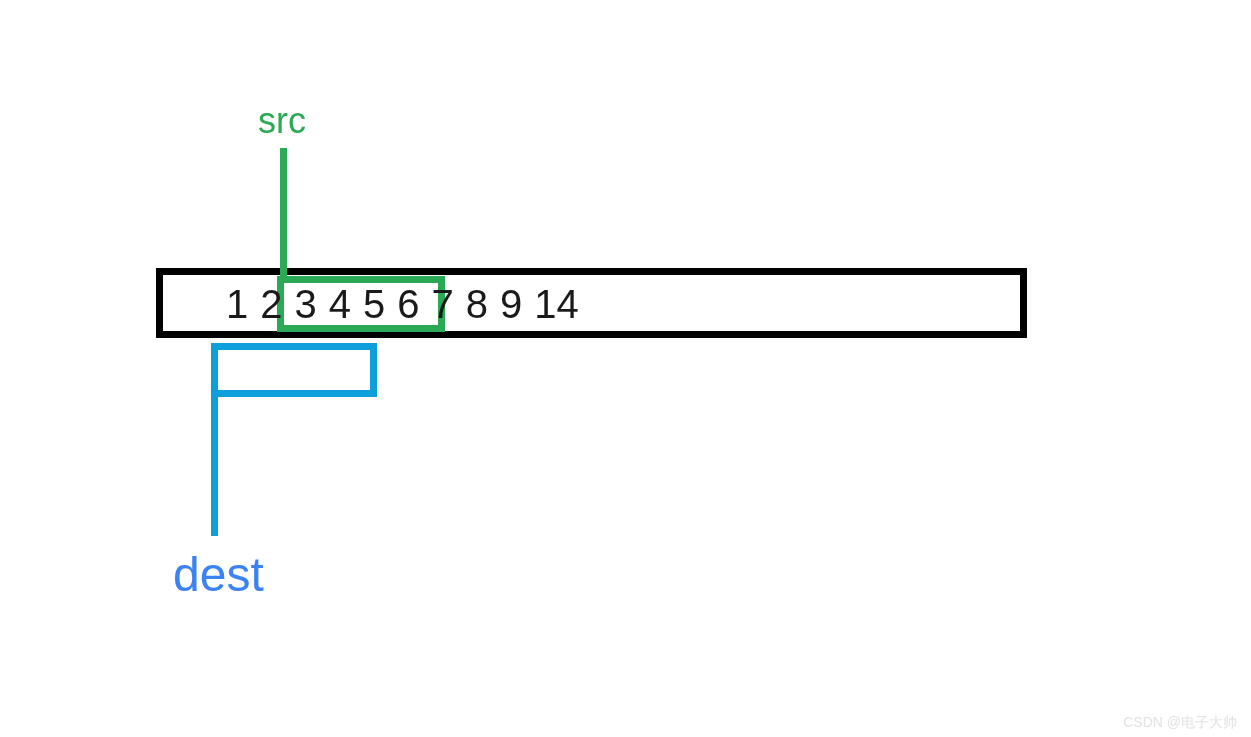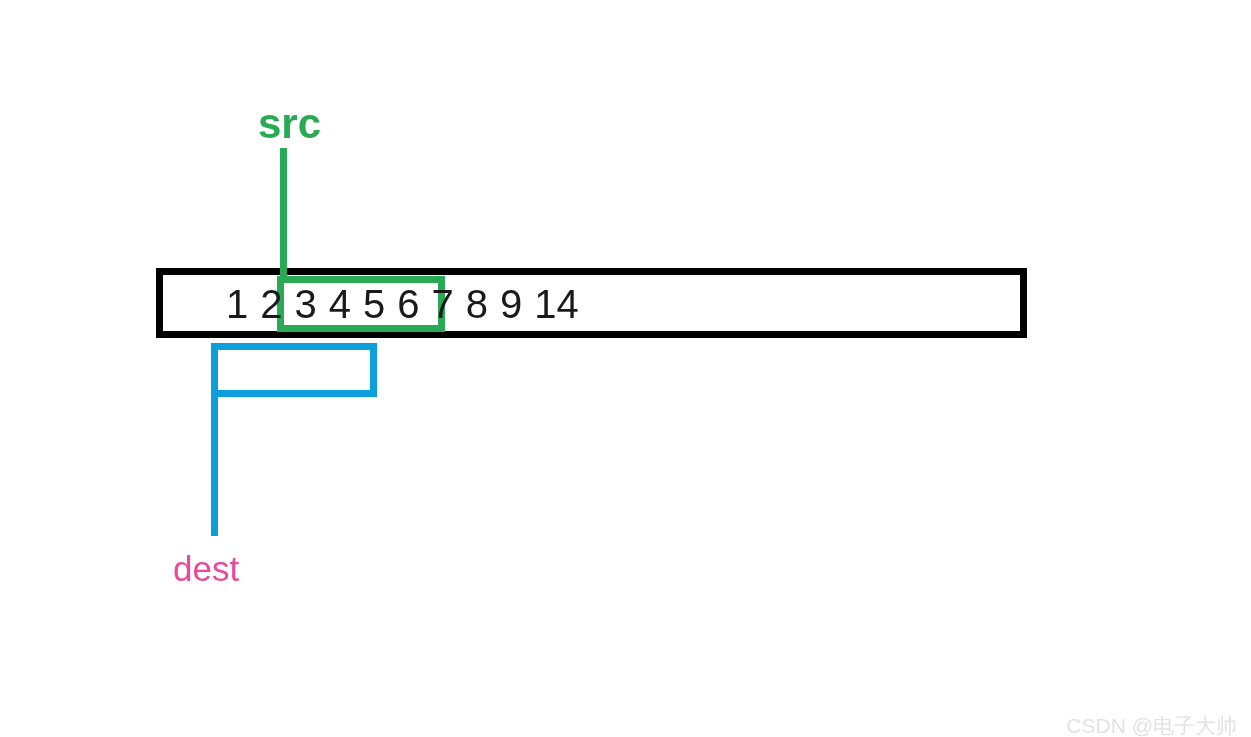--- a/index.html
+++ b/index.html
@@ -73,25 +73,24 @@
     height: 135px;
     background: #2aaa55;
     z-index: 2;
   }
 
   
   .src-label {
     position: absolute;
     left: 258px;
     top: 103px;
-    font-size: 42px;
+    font-size: 36px;
     line-height: 1;
     color: #2aaa55;
     white-space: nowrap;
-    font-weight: bold;
   }
 
   
   .dest-rect {
     position: absolute;
     left: 211px;
     top: 343px;
     width: 166px;
     height: 54px;
     border: 7px solid #0d9fdb;
@@ -109,32 +108,32 @@
     height: 146px;
     background: #0d9fdb;
     z-index: 2;
   }
 
   
   .dest-label {
     position: absolute;
     left: 173px;
     top: 551px;
-    font-size: 35px;
+    font-size: 48px;
     line-height: 1;
-    color: #ec4899;
+    color: #3b82f6;
     white-space: nowrap;
   }
 
   
   .watermark {
     position: absolute;
     right: 14px;
-    bottom: 1px;
-    font-size: 21px;
+    bottom: 8px;
+    font-size: 14px;
     line-height: 1;
     color: #e2e2e2;
     white-space: nowrap;
     user-select: none;
   }
 </style>
 </head>
 <body>
 
 <div id="canvas">

